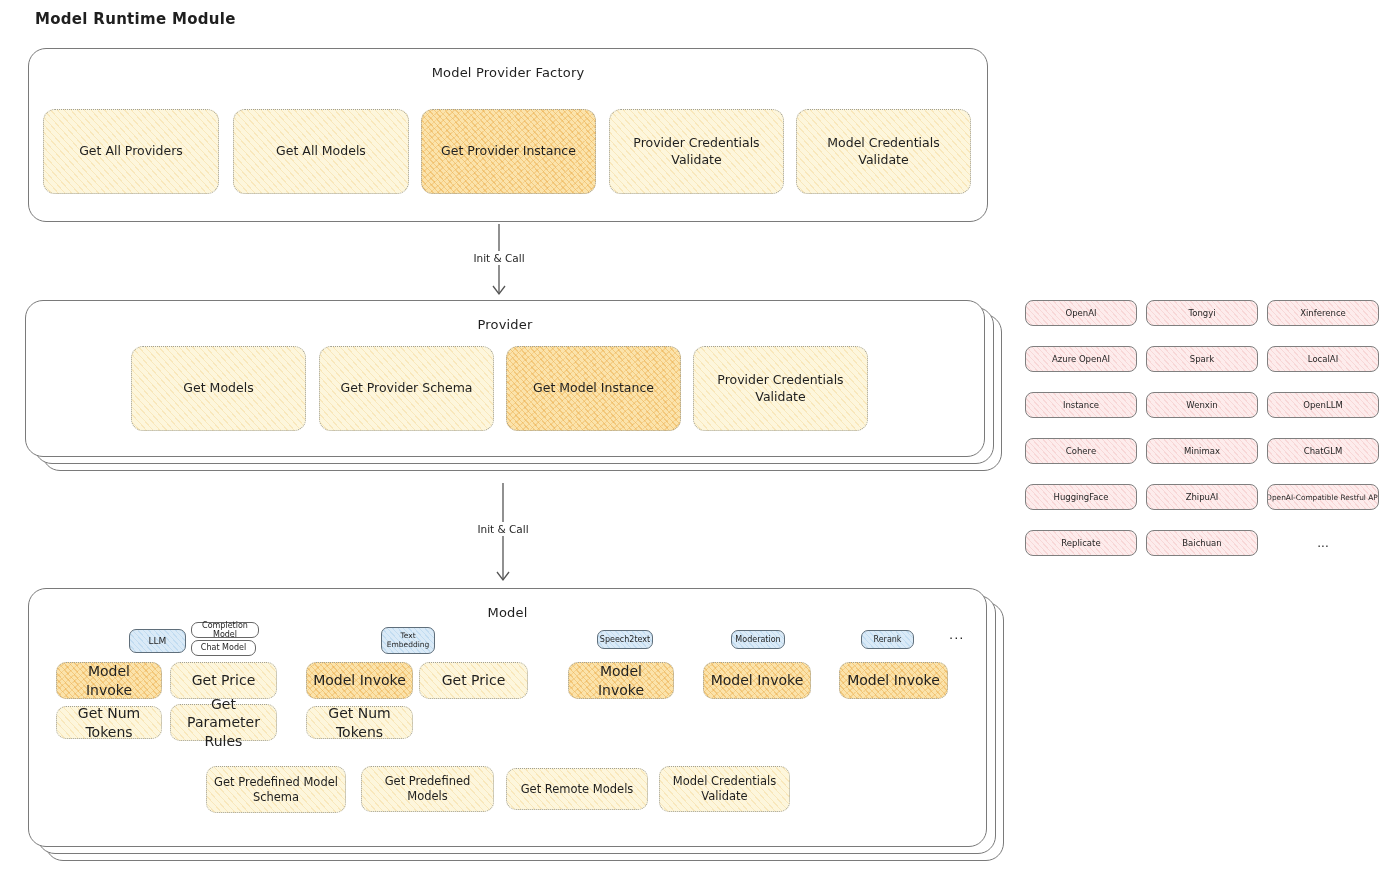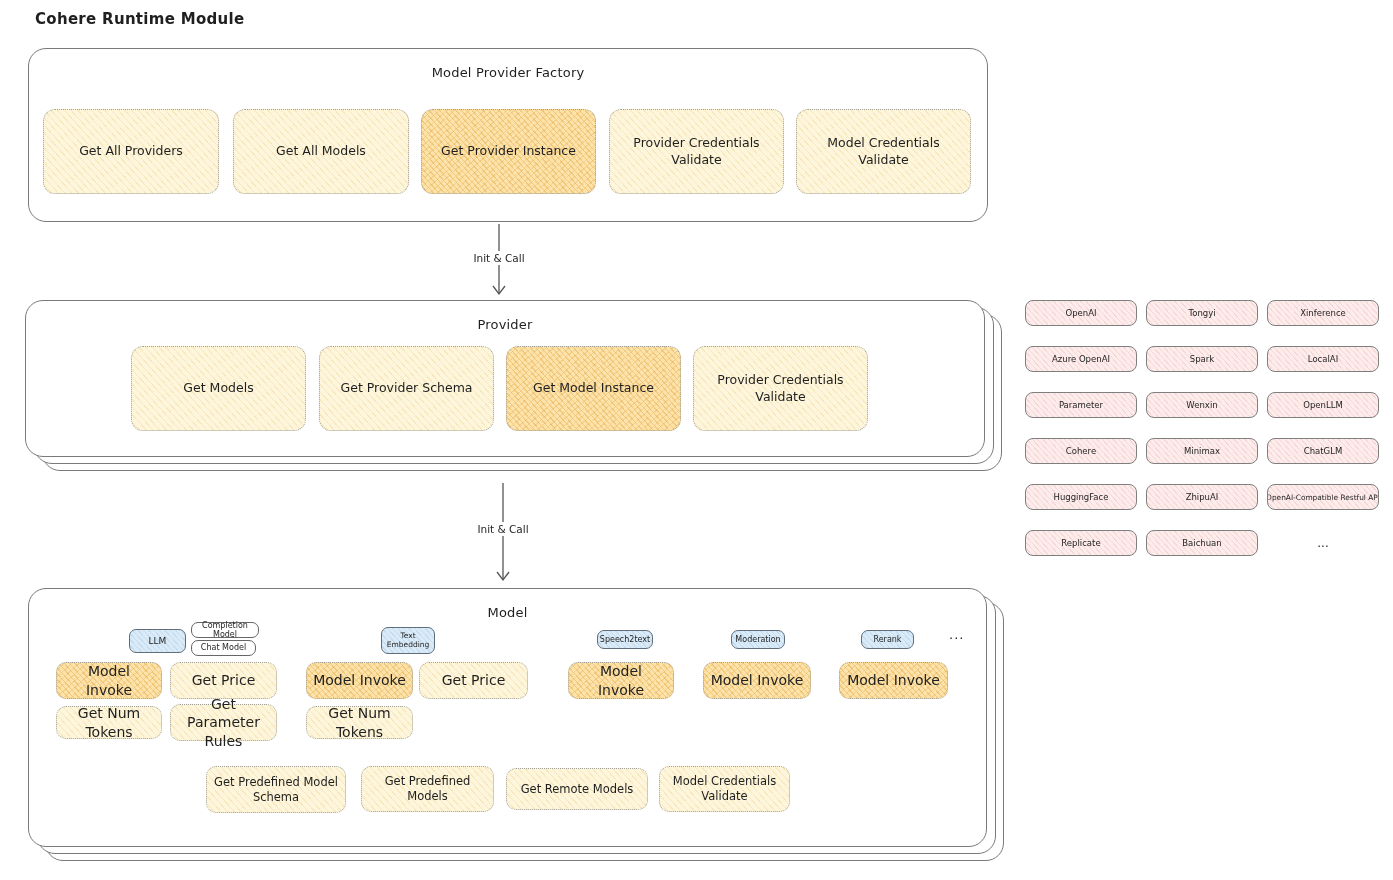--- a/index.html
+++ b/index.html
@@ -68,21 +68,21 @@
     background-image:repeating-linear-gradient(48deg, rgba(150,195,230,.35) 0 1px, transparent 1px 4px);
   }
   .tag.white{ background:#fff; border:1.2px solid #666; }
   .tags-more{ position:absolute; font-size:13px; letter-spacing:1px; }
 </style>
 </head>
 <body>
 
 <div class="canvas">
 
-  <h1 class="page-title">Cohere Runtime Module</h1>
+  <h1 class="page-title">Model Runtime Module</h1>
 
   <section class="panel main" style="left:28px;top:48px;width:958px;height:172px;">
     <div class="panel-title">Model Provider Factory</div>
     <div class="node" style="left:14px;top:60px;width:176px;height:85px;">Get All Providers</div>
     <div class="node" style="left:204px;top:60px;width:176px;height:85px;">Get All Models</div>
     <div class="node hl" style="left:392px;top:60px;width:175px;height:85px;">Get Provider Instance</div>
     <div class="node" style="left:580px;top:60px;width:175px;height:85px;">Provider Credentials Validate</div>
     <div class="node" style="left:767px;top:60px;width:175px;height:85px;">Model Credentials Validate</div>
   </section>
 
@@ -102,21 +102,21 @@
     <div class="node" style="left:667px;top:45px;width:175px;height:85px;">Provider Credentials Validate</div>
   </section>
 
   <div class="providers-grid">
     <div class="chip">OpenAI</div>
     <div class="chip">Tongyi</div>
     <div class="chip">Xinference</div>
     <div class="chip">Azure OpenAI</div>
     <div class="chip">Spark</div>
     <div class="chip">LocalAI</div>
-    <div class="chip">Parameter</div>
+    <div class="chip">Instance</div>
     <div class="chip">Wenxin</div>
     <div class="chip">OpenLLM</div>
     <div class="chip">Cohere</div>
     <div class="chip">Minimax</div>
     <div class="chip">ChatGLM</div>
     <div class="chip">HuggingFace</div>
     <div class="chip">ZhipuAI</div>
     <div class="chip tiny">OpenAI-Compatible Restful API</div>
     <div class="chip">Replicate</div>
     <div class="chip">Baichuan</div>

